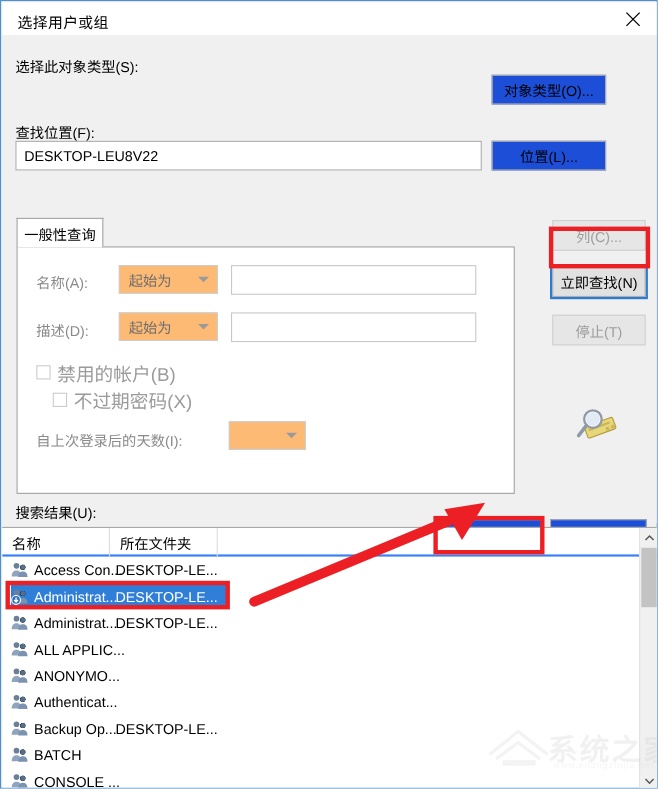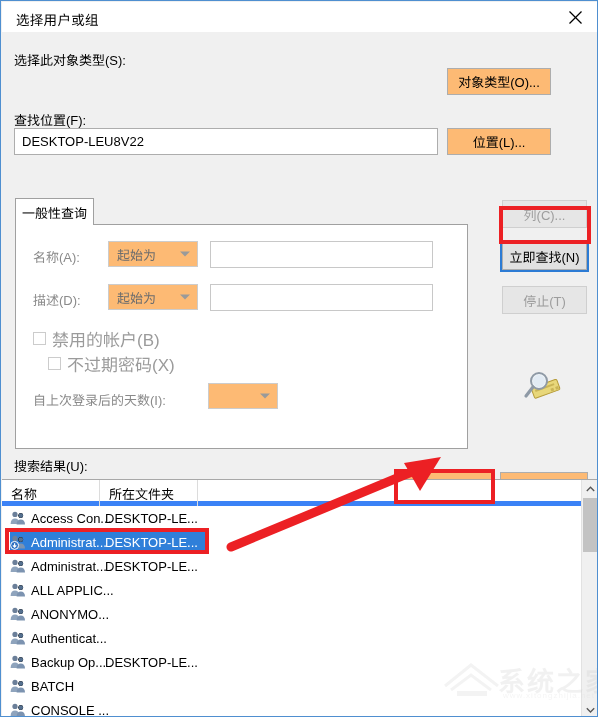--- a/index.html
+++ b/index.html
@@ -36,21 +36,21 @@
   }
   .lbl{position:absolute;font-size:13px;color:#000;white-space:nowrap;}
   .lbl.dim{color:#8a8a8a;}
   .ro-field{
     position:absolute;background:#ffffff;border:1px solid #adadad;
     box-sizing:border-box;display:flex;align-items:center;
     padding-left:7px;font-size:13px;color:#000;overflow:hidden;white-space:nowrap;
   }
   .btn{
     position:absolute;box-sizing:border-box;
-    background:#fdba74;border:1px solid #adadad;
+    background:#1d4ed8;border:1px solid #adadad;
     display:flex;align-items:center;justify-content:center;
     font-size:13px;color:#000;cursor:default;user-select:none;white-space:nowrap;
   }
   .btn.disabled{color:#9d9d9d;background:#e6e6e6;border-color:#cfcfcf;}
   .btn.focused{
     background:#e1e1e1;border:1px solid #adadad;
     box-shadow:0 0 0 2px #2c7bd4;
   }
   
   .tab{
@@ -87,21 +87,21 @@
   
   .key-icon{position:absolute;left:519px;top:337px;width:44px;height:36px;}
   
   .results-label{position:absolute;left:13px;top:455px;font-size:13px;color:#000;}
   .listview{
     position:absolute;left:1px;top:478px;width:596px;height:238px;
     background:#ffffff;border-top:1px solid #a8a8a8;box-sizing:border-box;overflow:hidden;
   }
   .lv-header{
     position:absolute;left:0;top:0;width:596px;height:26px;
-    background:#ffffff;border-bottom:5px solid #3b82f6;box-sizing:border-box;
+    background:#ffffff;border-bottom:2px solid #3b82f6;box-sizing:border-box;
   }
   .lv-col{
     position:absolute;top:0;height:26px;display:flex;align-items:center;
     font-size:13px;color:#000;padding-left:9px;box-sizing:border-box;
     border-right:1px solid #dcdcdc;white-space:nowrap;cursor:default;
   }
   .lv-rows{position:absolute;left:0;top:26px;width:596px;}
   .lv-row{
     position:relative;height:24px;display:flex;align-items:center;cursor:default;
   }

